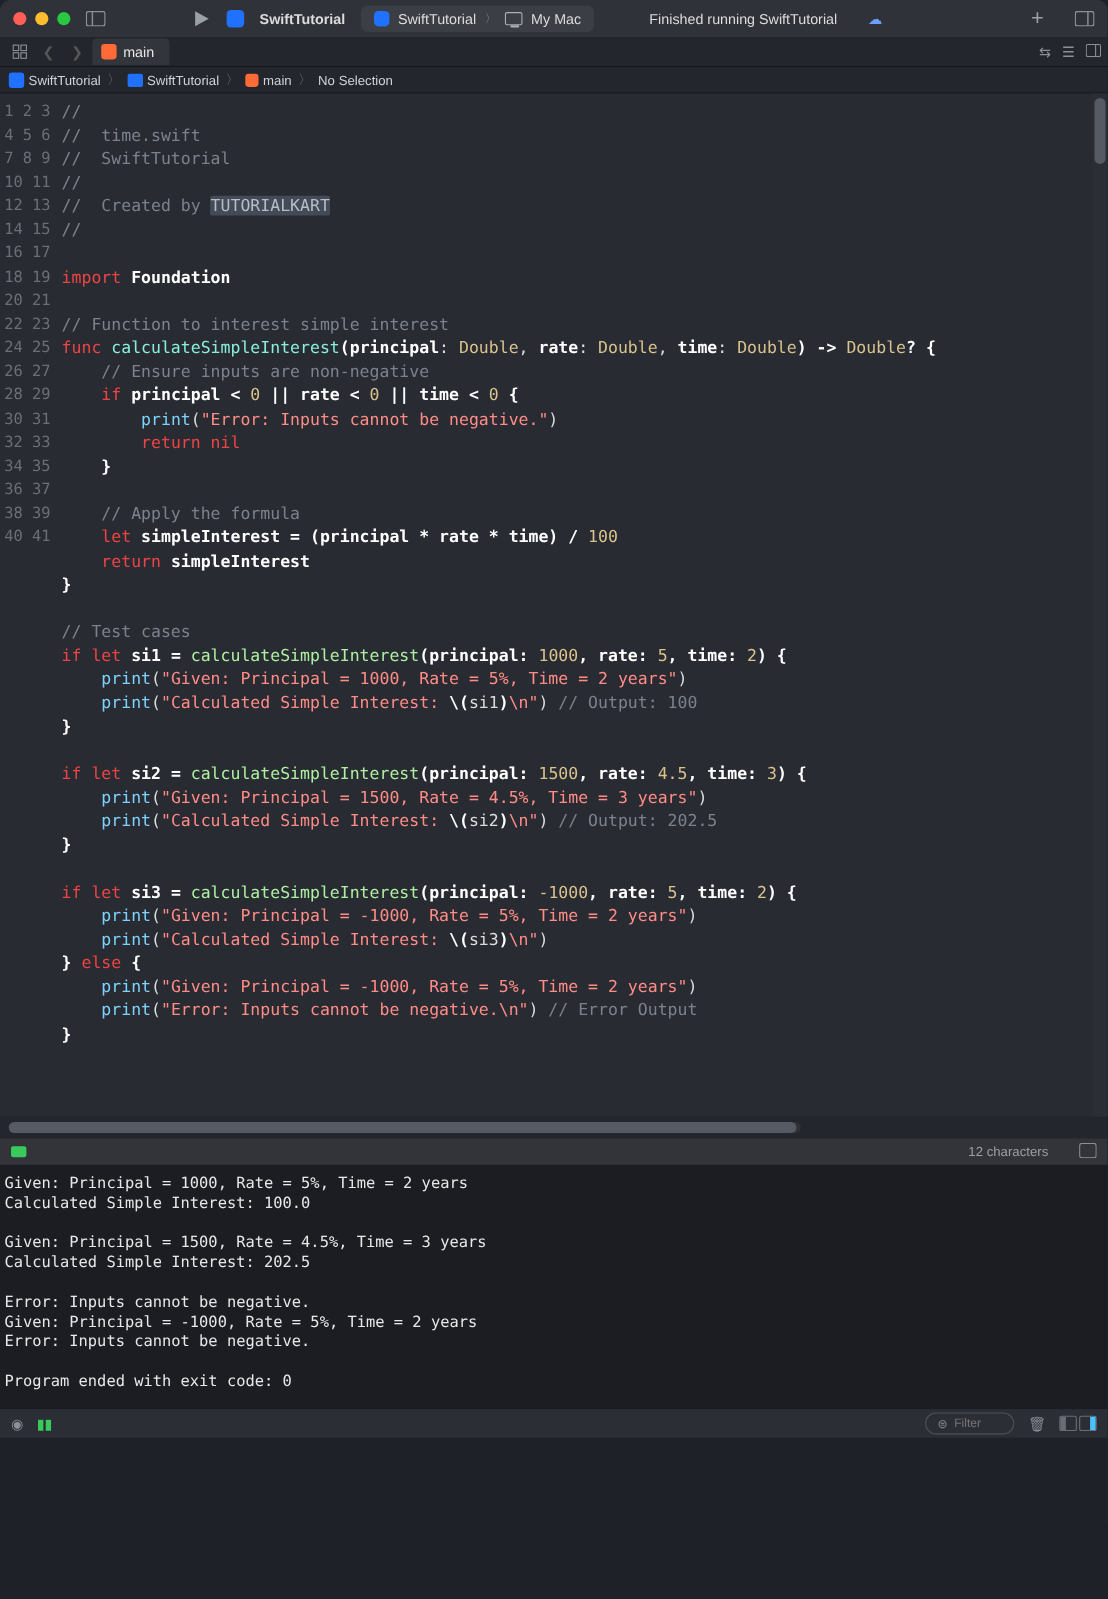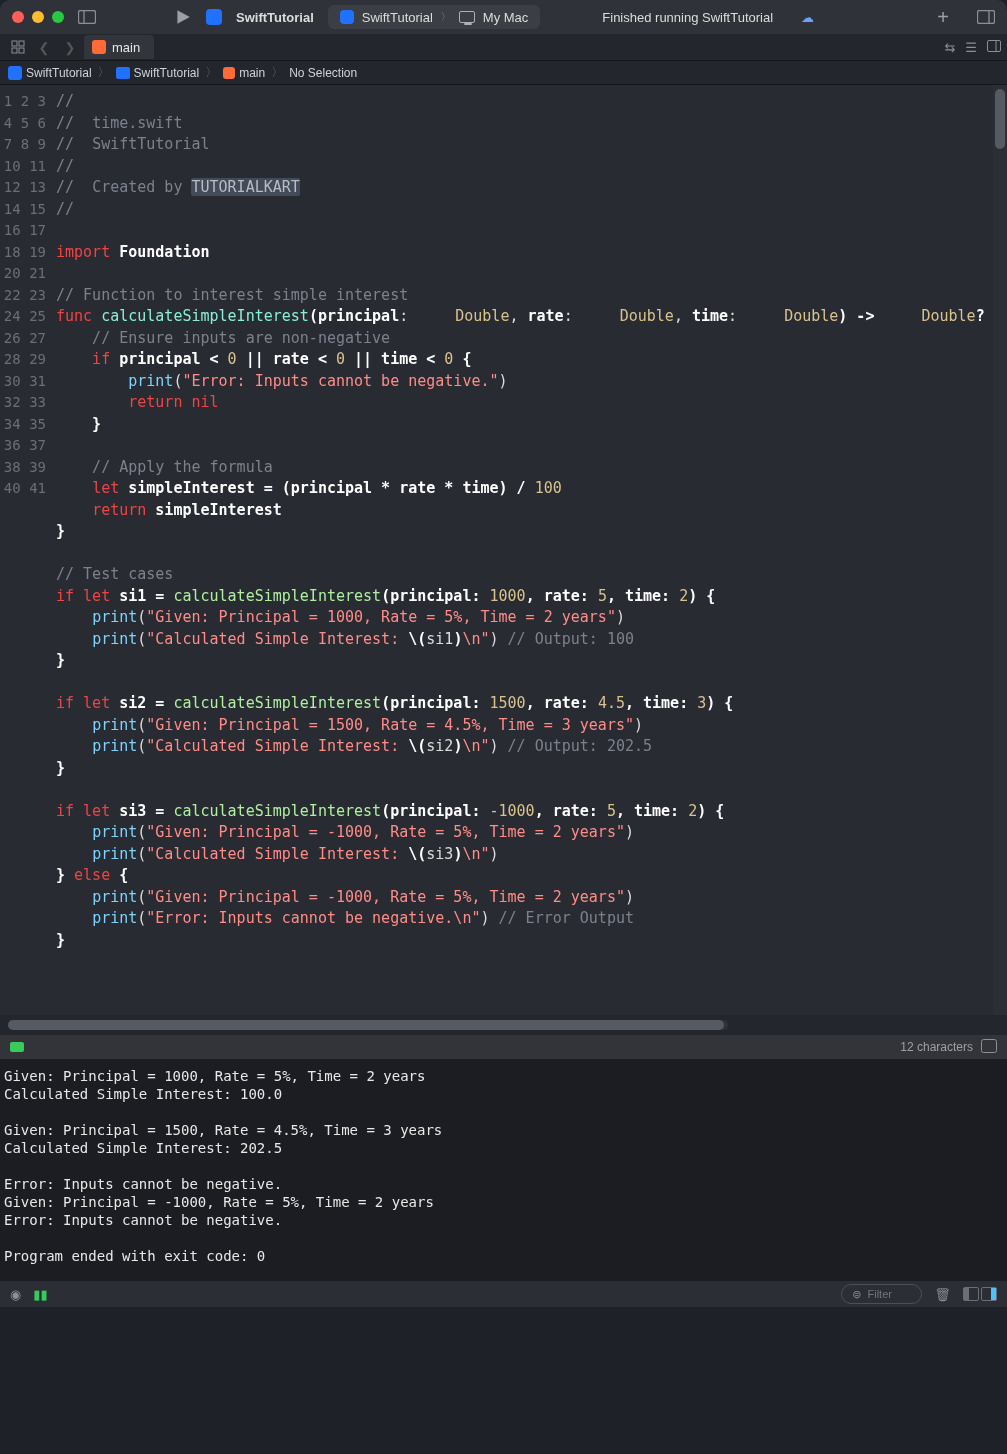--- a/index.html
+++ b/index.html
@@ -34,21 +34,21 @@
   .play-icon svg { width: 18px; height: 18px; }
   .scheme-pill {
     display: flex; align-items: center; gap: 8px;
     background: #3b3e45; border-radius: 6px;
     padding: 3px 12px; height: 24px; color: #dcdcdc;
   }
   .scheme-pill .chev { color: #8a8f98; font-size: 10px; }
   .app-sw-icon { width:16px; height:16px; border-radius:4px; background:#2171ff; display:inline-block; }
   .device-icon { width:16px; height:12px; border:1.5px solid #aab0b8; border-radius:2px; position:relative; }
   .device-icon::after{content:"";position:absolute;bottom:-3px;left:4px;width:8px;height:2px;background:#aab0b8;border-radius:1px;}
-  .status-text { color:#dcdcdc; margin-left: 48px; }
+  .status-text { color:#dcdcdc; margin-left: 36px; }
   .cloud { color:#6aa0ff; margin-left:14px;}
   .tb-right { margin-left: auto; display:flex; align-items:center; gap: 28px;}
 
   
   .navbar {
     height: 27px; background:#23262c; display:flex; align-items:center;
     border-bottom:1px solid #14161a; padding: 0 6px; gap:2px;
   }
   .nav-btn { width:24px; height:22px; border-radius:4px; display:flex; align-items:center; justify-content:center; color:#8a8f98;}
   .nav-btn.dis { color:#555; }
@@ -86,35 +86,35 @@
   .scroll-vert { position:absolute; right:0; top:0; width:14px; height:100%; background:#2b2e35;}
   .scroll-vert .thumb{ position:absolute; top:4px; right:2px; width:10px; height:60px; background:#555a63; border-radius:5px;}
   .scroll-h-wrap { height:20px; background:#23262c; display:flex; align-items:center;}
   .scroll-h-track { margin-left:8px; width:720px; height:10px; background:#2f3238; border-radius:5px; position:relative;}
   .scroll-h-thumb { position:absolute; left:0; top:0; height:10px; width:716px; background:#555a63; border-radius:5px;}
 
   
   .c-comment{color:#7b828c;}
   .c-key{color:#ef4444;}  
   .c-func{color:#88f0d8;}
-  .c-type{color:#d9c28c;margin-left:38px;}
+  .c-type{color:#d9c28c;}
   .c-str{color:#ff8c86;}
   .c-num{color:#d9c28c;}
   .c-id{color:#aef0a0;}
   .c-fcall{color:#7dd3fc;}
   .c-strong{color:#ffffff;font-weight:700;}
   .c-sel{background:#434a58;border-radius:2px;color:#b7bcc5;}
 
   
   .midbar {
     height:24px; background:#323439; display:flex; align-items:center;
     padding:0 10px; color:#9aa0a6; font-size:12px; gap:12px;
   }
   .run-dot{width:14px;height:10px;border-radius:2px;background:#3ac95b;}
-  .midbar .right{margin-left:auto; display:flex; align-items:center; gap:8px;}
+  .midbar .right{margin-left:auto; display:flex; align-items:center; gap:28px;}
   .panel-toggle{display:flex;gap:2px;}
   .ptg{width:16px;height:14px;border:1.5px solid #6a6f77;border-radius:2px;position:relative;}
   .ptg.left::before{content:"";position:absolute;left:0;top:0;width:5px;height:100%;background:#6a6f77;}
   .ptg.right::before{content:"";position:absolute;right:0;top:0;width:5px;height:100%;background:#4cc3ff;}
 
   
   .console {
     height: 222px; background:#1b1d22; padding:8px 4px;
     font-size:14px; line-height:18px; color:#e8e8e8; white-space:pre; overflow:hidden;
   }

